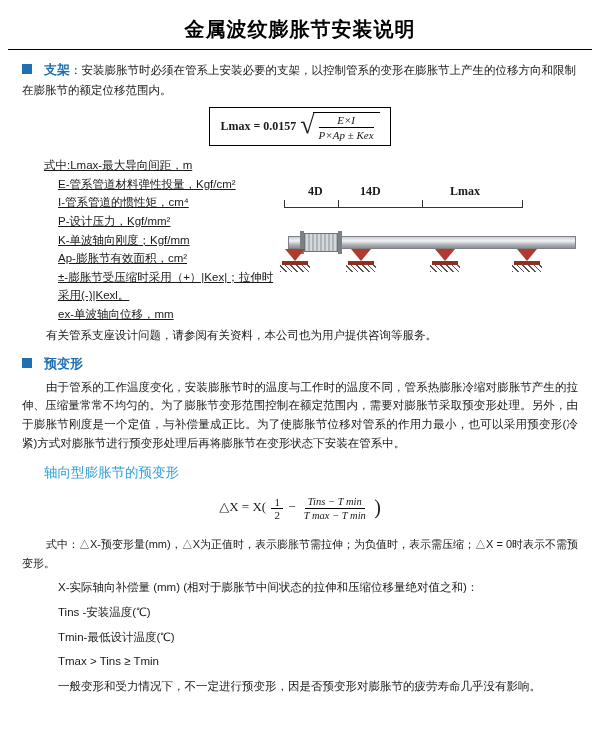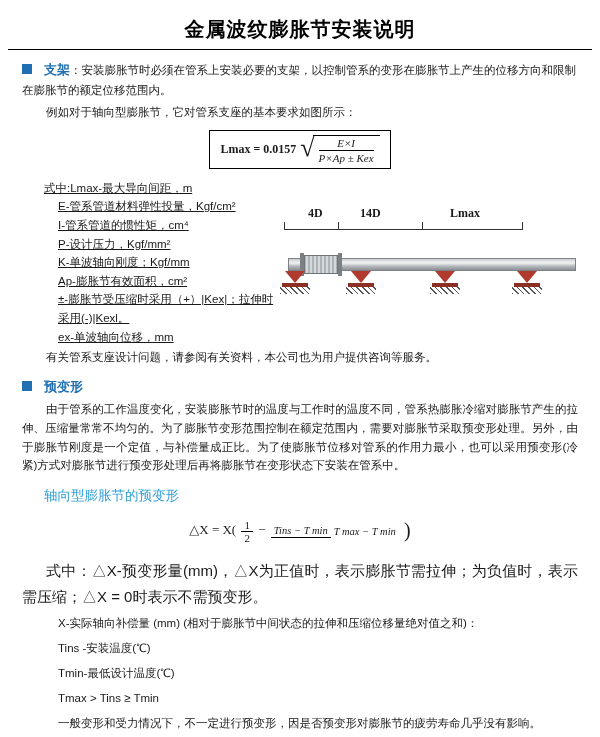--- a/index.html
+++ b/index.html
@@ -109,21 +109,21 @@
     border-top: 1px solid #000;
     padding: 1px 6px 0 6px;
     display: flex;
     flex-direction: column;
     align-items: center;
     font-style: italic;
     font-size: 11px;
   }
   .frac2 {
     display: inline-flex;
-    flex-direction: row;
+    flex-direction: column;
     align-items: center;
     font-family: "Liberation Serif", serif;
     font-style: italic;
     font-size: 10.5px;
     vertical-align: middle;
     margin: 0 2px;
   }
   .frac2 .num {
     border-bottom: 1px solid #000;
     padding: 0 3px 1px 3px;
@@ -269,40 +269,39 @@
   .paren-big {
     font-size: 20px;
     vertical-align: -3px;
   }
   .list-line {
     font-size: 11.5px;
     line-height: 1.72;
     text-indent: 36px;
   }
   .list-line2 {
-    font-size: 15px;
+    font-size: 11px;
     line-height: 1.72;
     text-indent: 24px;
   }
 </style>
 </head>
 <body>
 
 <div class="page">
 
   <div class="title">金属波纹膨胀节安装说明</div>
   <hr class="rule">
 
   <div class="content">
 
     <div class="sq-head">
       <span class="sq"></span><span>支架</span><span class="run-line">：安装膨胀节时必须在管系上安装必要的支架，以控制管系的变形在膨胀节上产生的位移方向和限制在膨胀节的额定位移范围内。</span>
     </div>
 
-    <p class="indent">例如对于轴向型膨胀节，它对管系支座的基本要求如图所示：</p>
 
     <div class="formula-box">
       <div class="formula">
         <span class="lead">Lmax = 0.0157</span>
         <span class="radical">
           <span class="sign">√</span>
           <span class="frac">
             <span>E×I</span>
             <span style="border-top:1px solid #000;margin-top:1px;padding-top:1px;">P×Ap ± Kex</span>
           </span>

